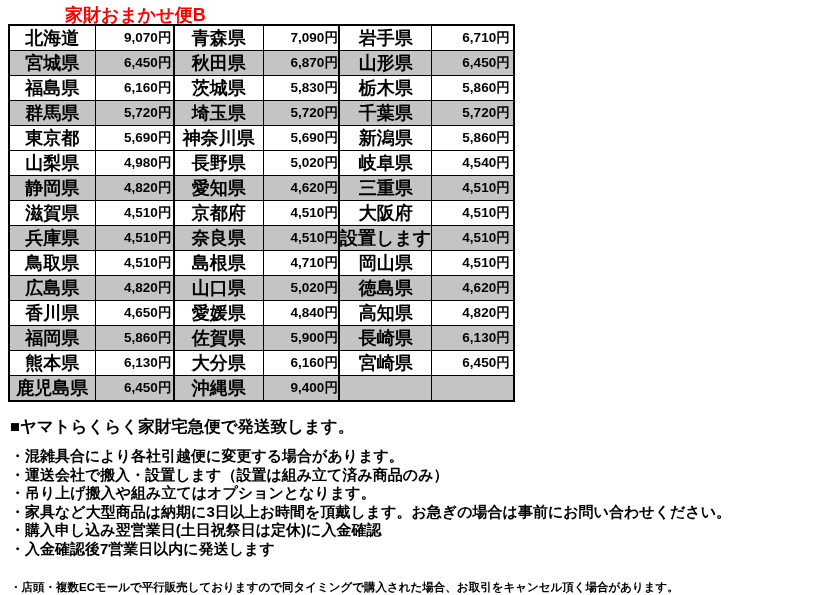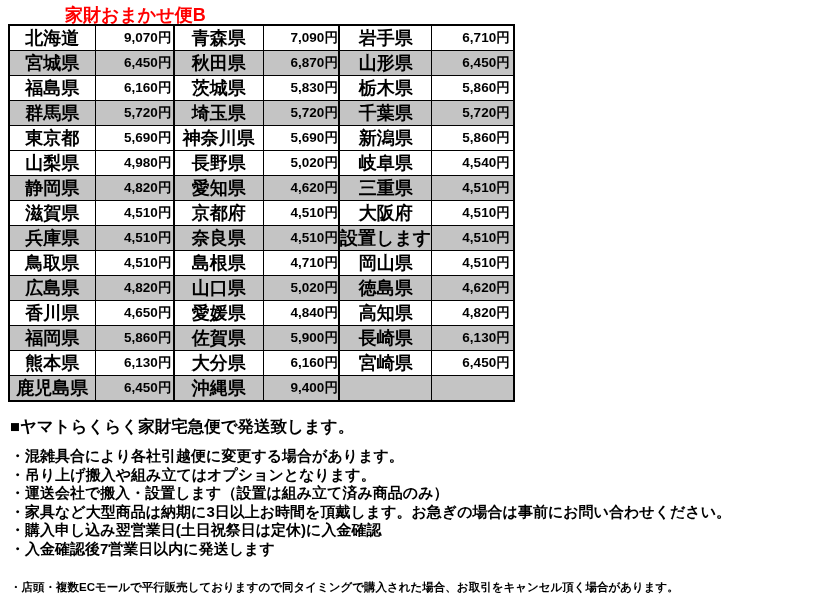--- a/index.html
+++ b/index.html
@@ -201,22 +201,22 @@
           <td class="pref"></td>
           <td class="price"></td>
         </tr>
       </tbody>
   </table>
 
   <div class="notes">
     <div class="notes-heading">■ヤマトらくらく家財宅急便で発送致します。</div>
     <div class="notes-list">
         <div class="note-line">・混雑具合により各社引越便に変更する場合があります。</div>
+        <div class="note-line">・運送会社で搬入・設置します（設置は組み立て済み商品のみ）</div>
         <div class="note-line">・吊り上げ搬入や組み立てはオプションとなります。</div>
-        <div class="note-line">・運送会社で搬入・設置します（設置は組み立て済み商品のみ）</div>
         <div class="note-line">・家具など大型商品は納期に3日以上お時間を頂戴します。お急ぎの場合は事前にお問い合わせください。</div>
         <div class="note-line">・購入申し込み翌営業日(土日祝祭日は定休)に入金確認</div>
         <div class="note-line">・入金確認後7営業日以内に発送します</div>
       </div>
     <div class="fine-print">・店頭・複数ECモールで平行販売しておりますので同タイミングで購入された場合、お取引をキャンセル頂く場合があります。</div>
   </div>
 
 </div>
 
 </body></html>

